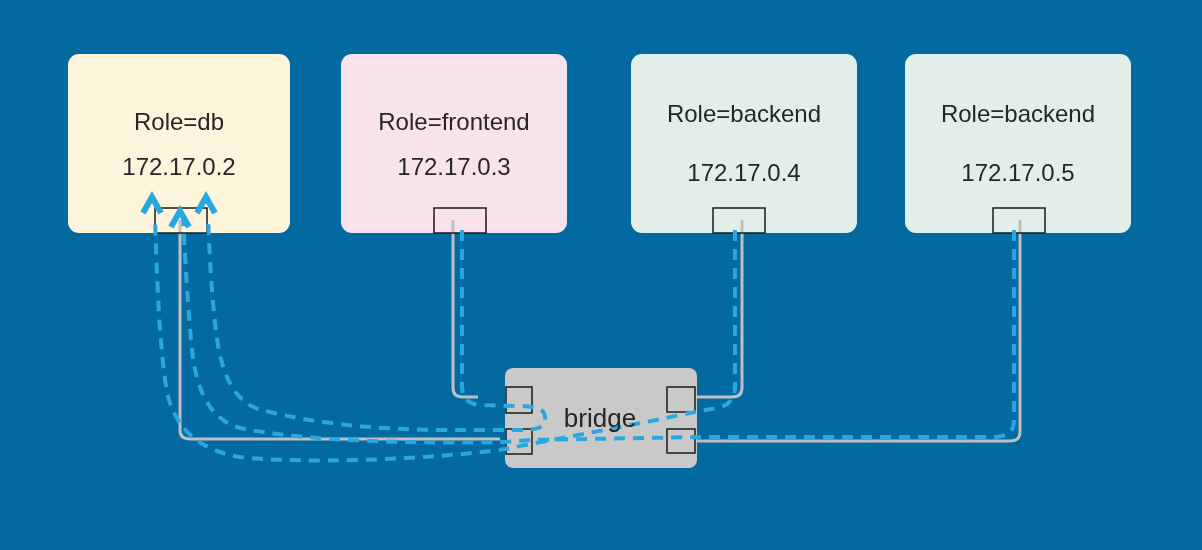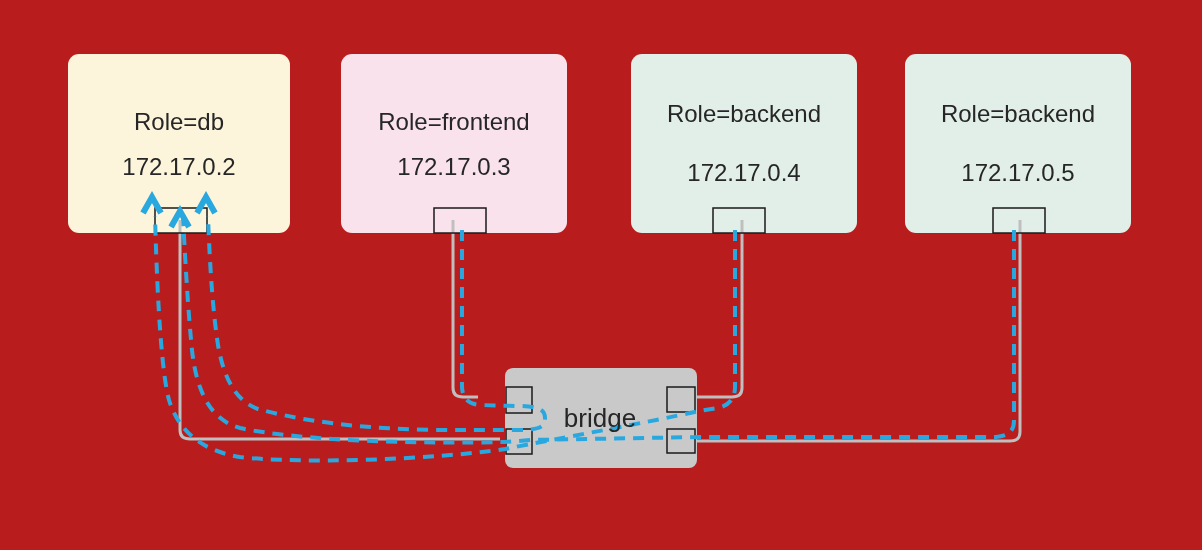--- a/index.html
+++ b/index.html
@@ -1,19 +1,19 @@
 <!DOCTYPE html>
 <html><head>
 <meta charset="utf-8">
 <style>
   html,body{margin:0;padding:0;background:#ffffff;}
   .stage{
     position:relative;
     width:1202px;height:550px;
-    background:#b91c1c;
+    background:#0369a1;
     font-family:"Liberation Sans",sans-serif;
     overflow:hidden;
   }
   svg{display:block;}
   text{
     font-family:"Liberation Sans",sans-serif;
   }
   .box-label{font-size:24px;}
   .bridge-label{font-size:26px;}
   .port{stroke-width:1.5;}

